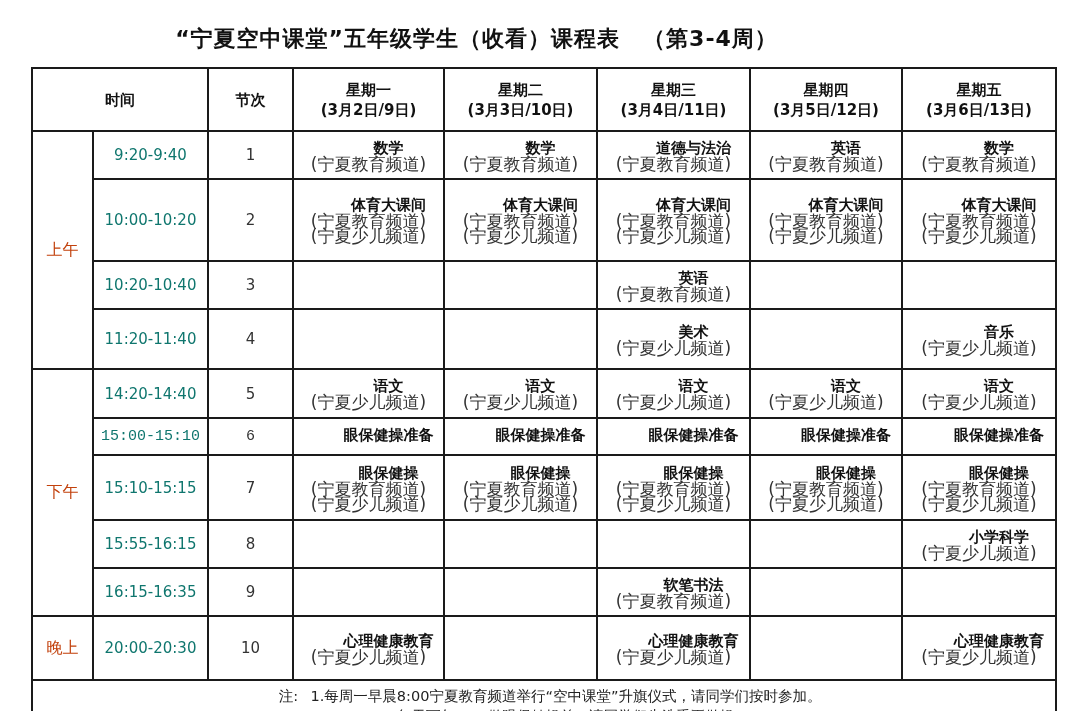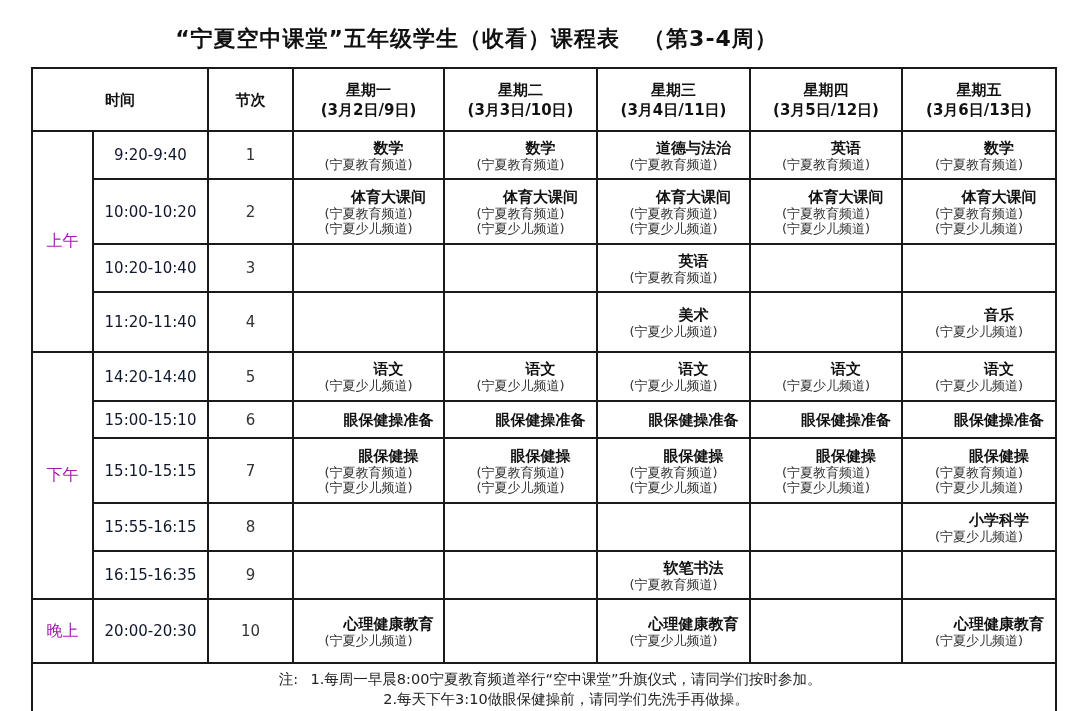--- a/index.html
+++ b/index.html
@@ -5,25 +5,25 @@
   html, body { margin: 0; padding: 0; background: #ffffff; }
   body { width: 1080px; height: 711px; position: relative; overflow: hidden;
          font-family: "DejaVu Sans", "Liberation Sans", sans-serif; color: #111; }
   .title { position: absolute; top: 24px; left: 0; width: 953px; text-align: center;
            font-size: 22px; font-weight: bold; letter-spacing: 1px; white-space: pre; }
   table.sched { position: absolute; top: 67px; left: 31px; border-collapse: collapse;
                 table-layout: fixed; width: 1024px; }
   table.sched td, table.sched th { border: 2px solid #1a1a1a; text-align: center;
                 vertical-align: middle; padding: 0; overflow: hidden; }
   th { font-weight: bold; font-size: 15px; line-height: 20px; }
-  td.period { font-size: 16px; color: #a21caf; }
-  td.time { font-size: 15px; color: #0f172a; }
+  td.period { font-size: 16px; color: #c2410c; }
+  td.time { font-size: 15px; color: #0f766e; }
   td.num { font-size: 15px; color: #333; }
   .subj { font-weight: bold; font-size: 15px; line-height: 18px; display: block; margin-left: 40px; }
-  .chan { font-size: 13px; line-height: 15px; color: #333; display: block; }
+  .chan { font-size: 17px; line-height: 15px; color: #333; display: block; }
   td.note { text-align: left; font-size: 14.5px; color: #222; padding: 4px 6px; line-height: 20px; }
   .note-label { display: inline-block; width: 44px; vertical-align: top; }
   .note-lines { display: inline-block; vertical-align: top; }
 </style>
 </head>
 <body>
 
 <div class="title">“宁夏空中课堂”五年级学生（收看）课程表　（第3-4周）</div>
 
 <table class="sched">
@@ -67,21 +67,21 @@
         </td>
         <td>
           <span class="subj">英语</span>
           <span class="chan">(宁夏教育频道)</span>
         </td>
         <td>
           <span class="subj">数学</span>
           <span class="chan">(宁夏教育频道)</span>
         </td>
       </tr>
-      <tr style="height: 65px;">
+      <tr style="height: 82px;">
         <td class="time">10:00-10:20</td>
         <td class="num">2</td>
         <td>
           <span class="subj">体育大课间</span>
           <span class="chan">(宁夏教育频道)</span>
           <span class="chan">(宁夏少儿频道)</span>
         </td>
         <td>
           <span class="subj">体育大课间</span>
           <span class="chan">(宁夏教育频道)</span>
@@ -148,21 +148,21 @@
         </td>
         <td>
           <span class="subj">语文</span>
           <span class="chan">(宁夏少儿频道)</span>
         </td>
         <td>
           <span class="subj">语文</span>
           <span class="chan">(宁夏少儿频道)</span>
         </td>
       </tr>
-      <tr style="height: 37px;">
+      <tr style="height: 37px; font-family: Liberation Mono, monospace;">
         <td class="time">15:00-15:10</td>
         <td class="num">6</td>
         <td>
           <span class="subj">眼保健操准备</span>
         </td>
         <td>
           <span class="subj">眼保健操准备</span>
         </td>
         <td>
           <span class="subj">眼保健操准备</span>

